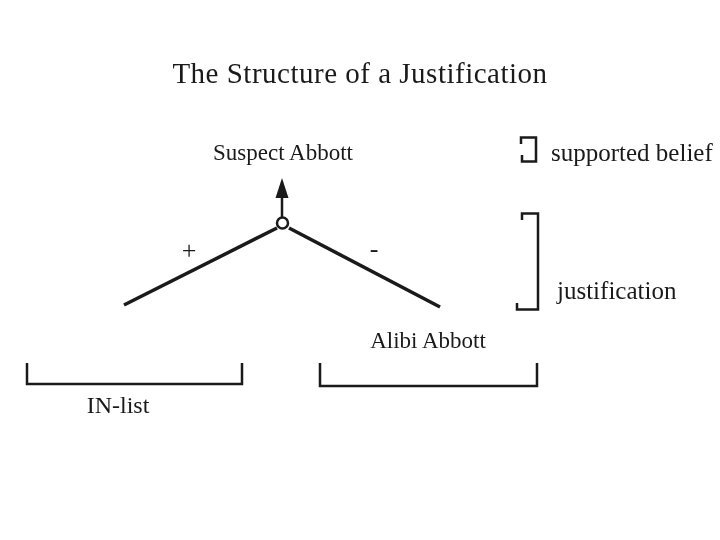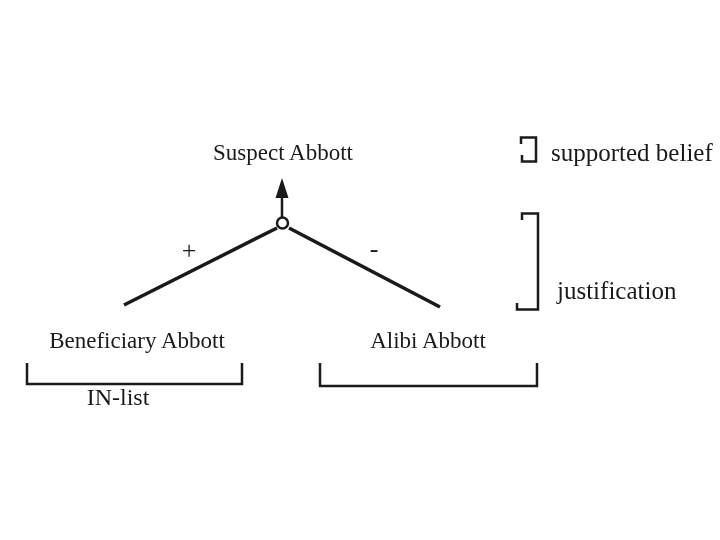--- a/index.html
+++ b/index.html
@@ -25,30 +25,31 @@
   #suspect-label     { left: 283px; top: 140px; }
   #beneficiary-label { left: 137px; top: 328px; }
   #alibi-label       { left: 428px; top: 328px; text-align: center; }
   .sign-label { font-size: 26px; }
   #plus-label  { left: 189px; top: 236px; }
   #minus-label { left: 374px; top: 234px; }
   .side-label { font-size: 25px; }
   #supported-belief-label { left: 551px; top: 139px; }
   #justification-label    { left: 557px; top: 249px; margin-top: 28px; }
   .list-label { font-size: 24px; }
-  #in-list-label  { left: 118px; top: 384px; }
+  #in-list-label  { left: 118px; top: 392px; }
   #out-list-label { left: 437px; top: 394px; }
   #diagram-svg { position: absolute; left: 0; top: 0; }
   .ink-line { stroke: #1a1a1a; fill: none; }
 </style>
 </head>
 <body>
 
 <div id="slide">
 
+  <div id="title" class="abs center">The Structure of a Justification</div>
 
   <svg id="diagram-svg" width="720" height="540" viewBox="0 0 720 540">
 
     <line class="ink-line" x1="282" y1="218" x2="282" y2="193" stroke-width="2.5"></line>
     <polygon points="282,178 275.5,198 288.5,198" fill="#1a1a1a"></polygon>
 
     <circle cx="282.5" cy="223" r="5.5" fill="#ffffff" stroke="#1a1a1a" stroke-width="2.5"></circle>
 
     <line class="ink-line" x1="277" y1="228" x2="124" y2="305" stroke-width="3.5"></line>
 
@@ -62,21 +63,20 @@
 
     <polyline class="ink-line" points="522,220 522,213.5 538,213.5 538,309.5 517,309.5 517,303" stroke-width="2.5"></polyline>
   </svg>
 
   <div id="suspect-label" class="abs center node-label">Suspect Abbott</div>
 
   <div id="plus-label" class="abs center sign-label">+</div>
 
   <div id="minus-label" class="abs center sign-label">-</div>
 
-  <div id="beneficiary-label" class="abs center node-label">Beneficiary Abbott</div>
 
   <div id="alibi-label" class="abs center node-label">Alibi Abbott</div>
 
   <div id="supported-belief-label" class="abs side-label">supported belief</div>
 
   <div id="justification-label" class="abs side-label">justification</div>
 
   <div id="in-list-label" class="abs center list-label">IN-list</div>
 
 

